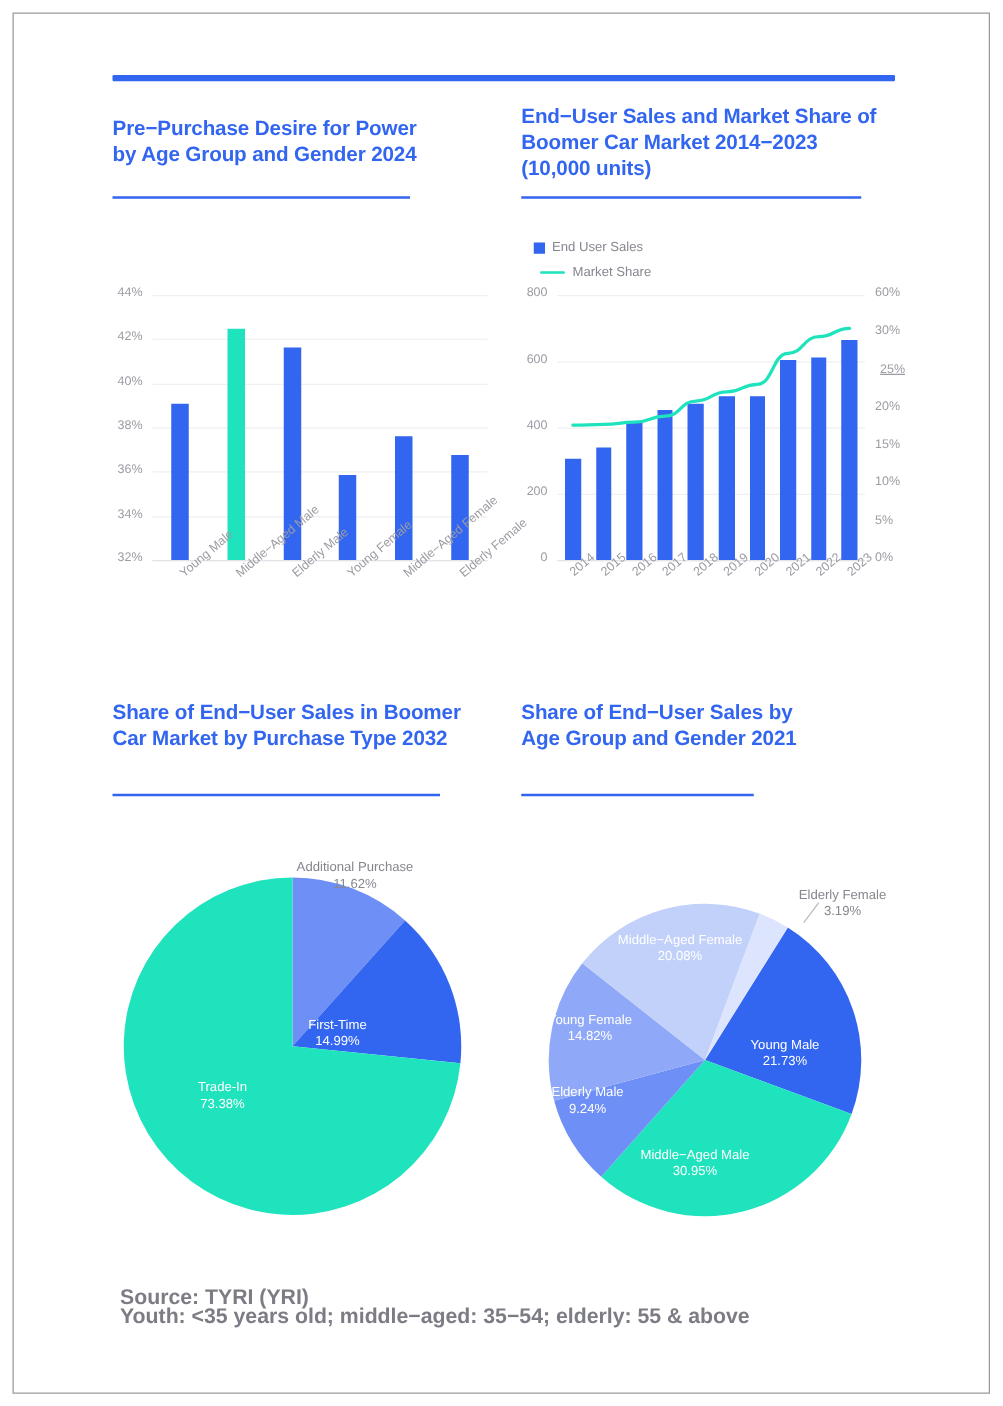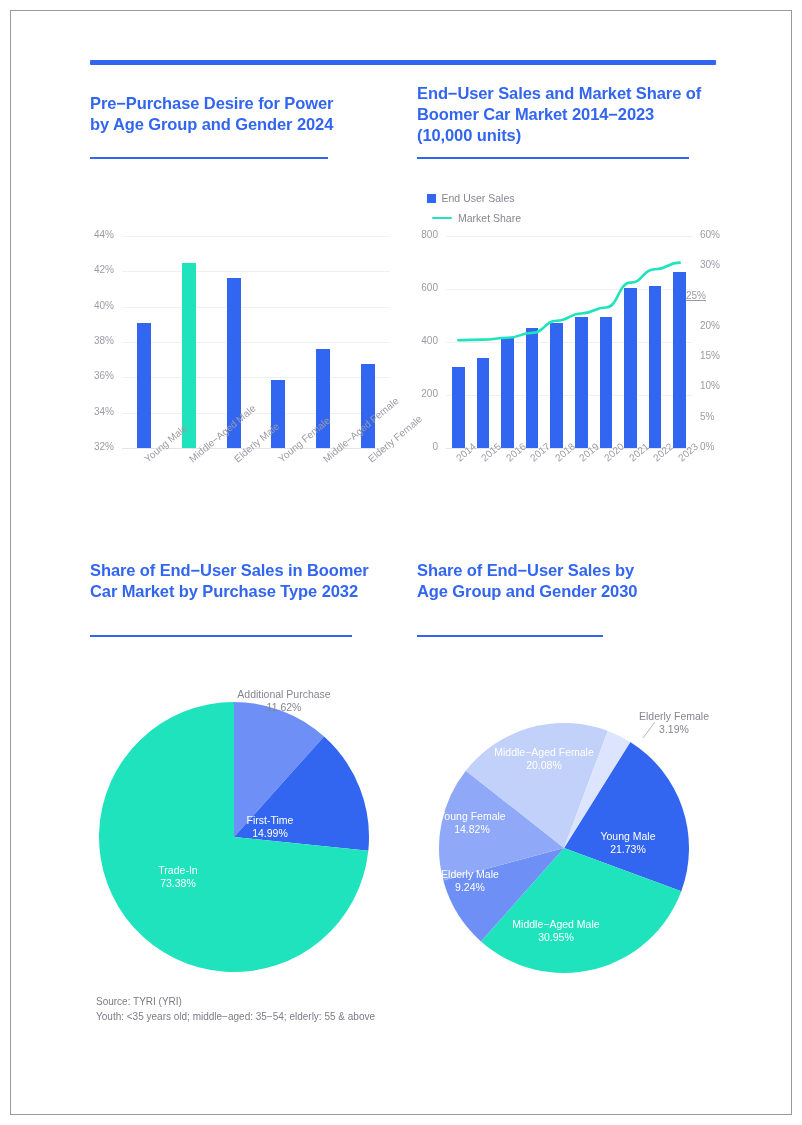--- a/index.html
+++ b/index.html
@@ -64,43 +64,43 @@
   .pie-wrap{ position:absolute; }
   .pie-label{
     position:absolute; font-size:10.5px; line-height:13px;
     text-align:center; white-space:nowrap;
   }
   .pie-label.inside{ color:#ffffff; }
   .pie-label.outside{ color:#86868f; }
 
   
   .footnote{
-    position:absolute; left:96px; top:994px;
-    color:#7c7c85; font-size:10px; line-height:15px; font-weight:normal;
+    position:absolute; left:96px; top:1030px;
+    color:#7c7c85; font-size:17px; line-height:15px; font-weight:bold;
   }
 </style>
 </head>
 <body>
 
 <div class="sheet">
 
   <div class="page-border"></div>
 
   <div class="top-rule"></div>
 
   <div class="panel-title" style="left:90px; top:93px; width:260px;">Pre−Purchase Desire for Power by Age Group and Gender 2024</div>
   <div class="title-rule" style="left:90px; top:157px; width:238px;"></div>
 
   <div class="panel-title" style="left:417px; top:83px; width:290px;">End−User Sales and Market Share of Boomer Car Market 2014−2023 (10,000 units)</div>
   <div class="title-rule" style="left:417px; top:157px; width:272px;"></div>
 
   <div class="panel-title" style="left:90px; top:560px; width:280px;">Share of End−User Sales in Boomer Car Market by Purchase Type 2032</div>
   <div class="title-rule" style="left:90px; top:635px; width:262px;"></div>
 
-  <div class="panel-title" style="left:417px; top:560px; width:250px;">Share of End−User Sales by Age Group and Gender 2030</div>
+  <div class="panel-title" style="left:417px; top:560px; width:250px;">Share of End−User Sales by Age Group and Gender 2021</div>
   <div class="title-rule" style="left:417px; top:635px; width:186px;"></div>
 
   <div class="chart" id="chart1" style="left:84px; top:228px; width:310px; height:310px;">
       <div class="gridline" style="left:38px; top:220px; width:268px;"></div>
       <div class="axis-label ytick" style="left:0px; top:213px; width:30px;">32%</div>
       <div class="gridline" style="left:38px; top:184.66666666666669px; width:268px;"></div>
       <div class="axis-label ytick" style="left:0px; top:177.66666666666669px; width:30px;">34%</div>
       <div class="gridline" style="left:38px; top:149.33333333333334px; width:268px;"></div>
       <div class="axis-label ytick" style="left:0px; top:142.33333333333334px; width:30px;">36%</div>
       <div class="gridline" style="left:38px; top:114px; width:268px;"></div>
@@ -146,21 +146,21 @@
       <div class="axis-label ytick" style="left:0px; top:107px; width:26px;">400</div>
       <div class="gridline" style="left:34px; top:61px; width:246px;"></div>
       <div class="axis-label ytick" style="left:0px; top:54px; width:26px;">600</div>
       <div class="gridline" style="left:34px; top:8px; width:246px;"></div>
       <div class="axis-label ytick" style="left:0px; top:1px; width:26px;">800</div>
       <div class="axis-label" style="left:288px; top:213px;">0%</div>
       <div class="axis-label" style="left:288px; top:182.71428571428572px;">5%</div>
       <div class="axis-label" style="left:288px; top:152.42857142857144px;">10%</div>
       <div class="axis-label" style="left:288px; top:122.14285714285717px;">15%</div>
       <div class="axis-label" style="left:288px; top:91.85714285714286px;">20%</div>
-      <div class="axis-label" style="left:274px; top:61.571428571428555px;text-decoration:underline;">25%</div>
+      <div class="axis-label" style="left:292px; top:61.571428571428555px;text-decoration:underline;">25%</div>
       <div class="axis-label" style="left:288px; top:31.285714285714306px;">30%</div>
       <div class="axis-label" style="left:288px; top:1px;">60%</div>
       <div class="bar" style="left:39.903999999999996px; top:139.175px; width:12.792000000000002px; height:80.82499999999999px;"></div>
       <div class="bar" style="left:64.504px; top:130.43px; width:12.792000000000002px; height:89.57px;"></div>
       <div class="bar" style="left:89.104px; top:110.02499999999999px; width:12.792000000000002px; height:109.97500000000001px;"></div>
       <div class="bar" style="left:113.70400000000001px; top:100.22000000000001px; width:12.792000000000002px; height:119.77999999999999px;"></div>
       <div class="bar" style="left:138.304px; top:94.92px; width:12.792000000000002px; height:125.08px;"></div>
       <div class="bar" style="left:162.904px; top:89.09px; width:12.792000000000002px; height:130.91px;"></div>
       <div class="bar" style="left:187.50400000000002px; top:89.35500000000002px; width:12.792000000000002px; height:130.64499999999998px;"></div>
       <div class="bar" style="left:212.104px; top:60.204999999999984px; width:12.792000000000002px; height:159.79500000000002px;"></div>

